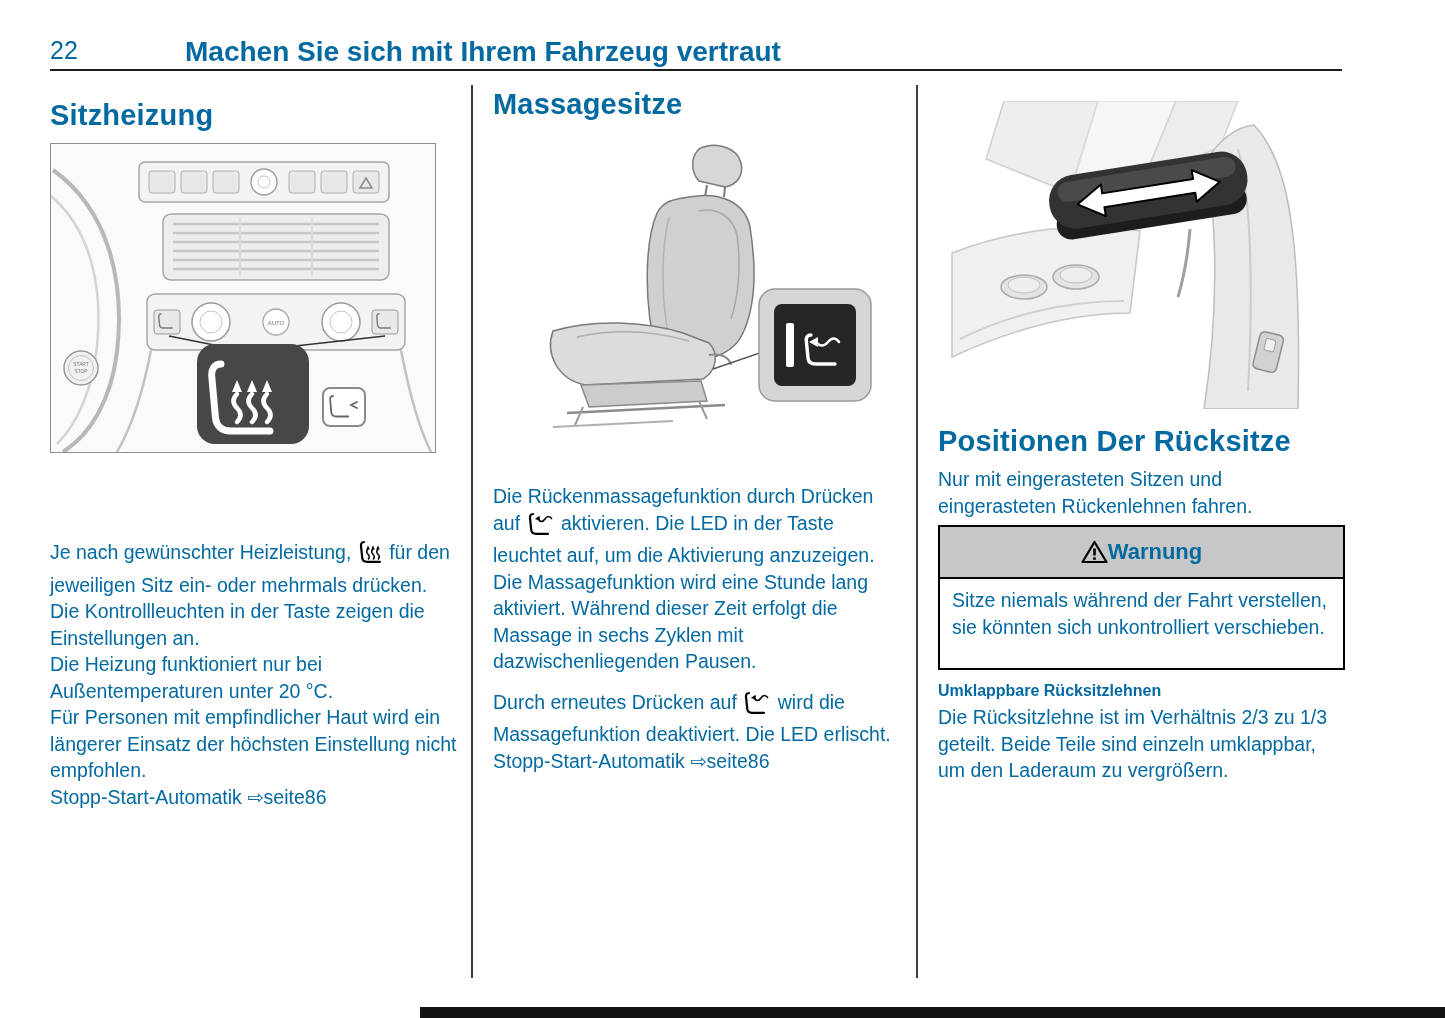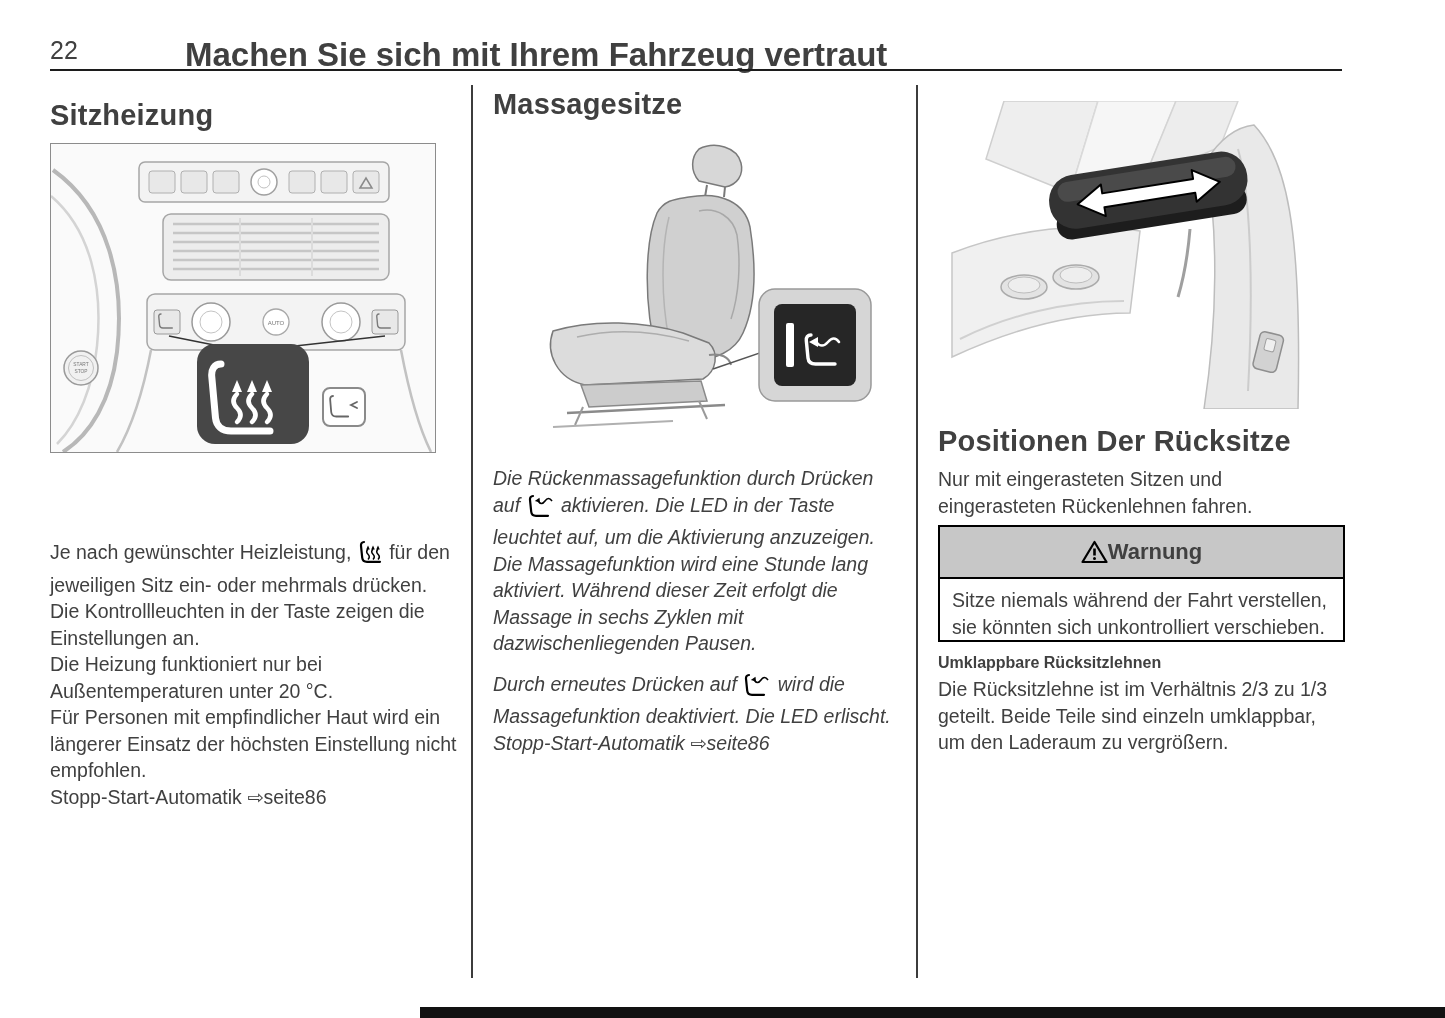--- a/index.html
+++ b/index.html
@@ -1,55 +1,55 @@
 <!DOCTYPE html>
 <html><head>
 <meta charset="utf-8">
 <style>
   html,body{margin:0;padding:0;background:#ffffff;}
   .page{
     position:relative;width:1445px;height:1018px;background:#ffffff;
-    font-family:"Liberation Sans","DejaVu Sans",sans-serif;color:#404040;
+    font-family:"Liberation Sans","DejaVu Sans",sans-serif;color:#0369a1;
     overflow:hidden;
   }
   
   .page-number{position:absolute;left:50px;top:36px;font-size:25px;}
-  .page-title{position:absolute;left:185px;top:36px;font-size:33px;font-weight:bold;}
+  .page-title{position:absolute;left:185px;top:36px;font-size:28px;font-weight:bold;}
   .header-rule{position:absolute;left:50px;top:69px;width:1292px;height:2px;background:#1c1c1c;}
   
   .divider{position:absolute;top:85px;height:893px;width:1.5px;background:#3c3c3c;}
   .divider-1{left:471px;}
   .divider-2{left:916px;}
   
   .col{position:absolute;top:88px;width:407px;}
   .col-1{left:50px;margin-top:11px;}
   .col-2{left:493px;}
   .col-3{left:938px;}
   .col-title{margin:0;font-size:29px;font-weight:bold;letter-spacing:.2px;line-height:1.15;}
   .mt-heading{margin-top:16px;}
   .sub-title{margin:12px 0 4px;font-size:16px;font-weight:bold;line-height:1.12;}
   figure{margin:0;padding:0;}
   .fig-1{margin-top:11px;width:384px;height:308px;border:1px solid #8c8c8c;background:#fafafa;}
   .fig-2{margin-top:18px;width:400px;height:296px;}
   .fig-3{margin-top:13px;width:396px;height:308px;}
   .body-text p{margin:0;font-size:19.5px;line-height:26.5px;}
   .text-1{margin-top:86px;}
-  .text-2{margin-top:30px;font-style:italic;}
+  .text-2{margin-top:48px;}
   .text-3{margin-top:44px;}
   .body-text p.gap{margin-top:14px;}
   .body-text p.mt-sm{margin-top:8px;}
   .inline-icon{display:inline-block;vertical-align:-6px;margin:0 2px;}
   
   .warning-box{margin-top:6px;border:2px solid #000;background:#fff;}
   .warning-header{
     display:flex;align-items:center;justify-content:center;
     background:#c7c7c7;border-bottom:2px solid #000;height:50px;
     font-size:22px;font-weight:bold;
   }
-  .warning-body{padding:8px 12px 0;font-size:19.5px;line-height:26.5px;background:#fff;}
+  .warning-body{padding:8px 12px 28px;font-size:19.5px;line-height:26.5px;background:#fff;}
   .warn-icon{display:inline-block;line-height:0;}
   
   .bottom-bar{position:absolute;left:420px;top:1007px;width:1025px;height:11px;background:#121212;}
 </style>
 </head>
 <body>
 
 <div class="page">
 
   <span class="page-number">22</span>

